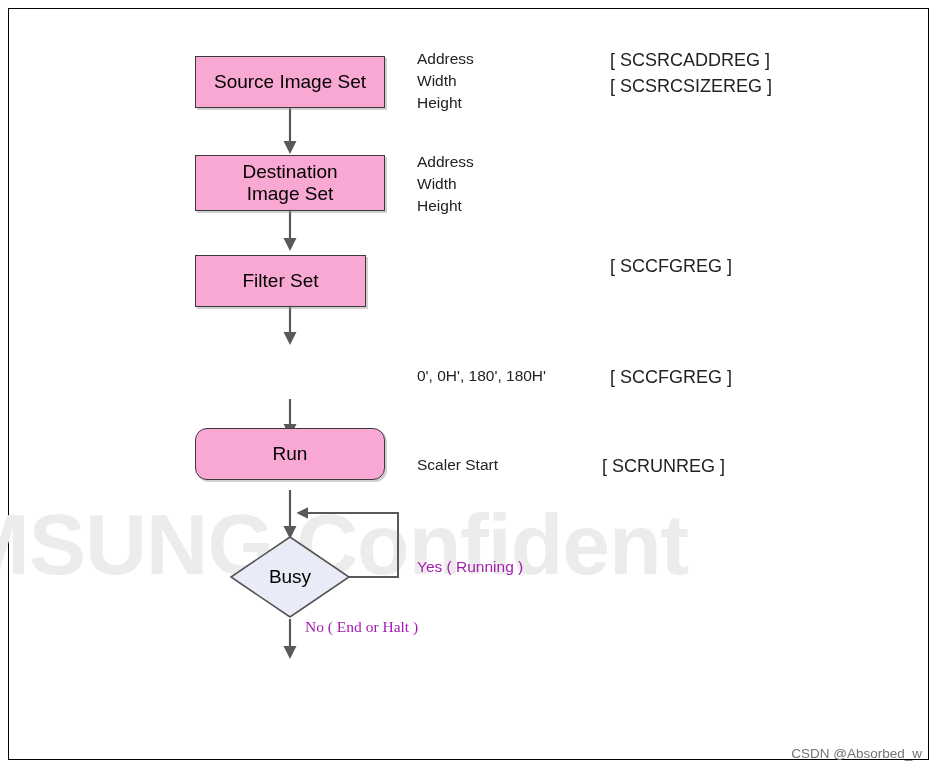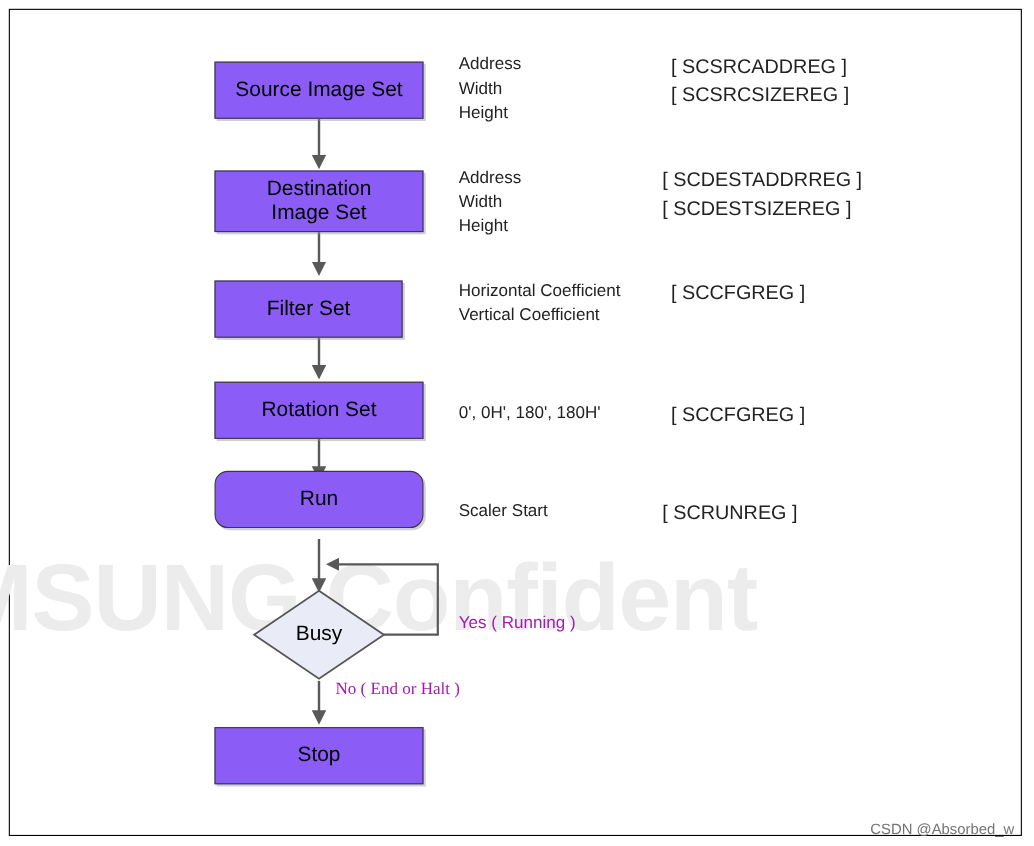--- a/index.html
+++ b/index.html
@@ -70,21 +70,21 @@
   #connector-svg {
     position: absolute;
     left: 0; top: 0;
     width: 940px; height: 769px;
     z-index: 2;
   }
 
   .node-box {
     position: absolute;
     box-sizing: border-box;
-    background: #8b5cf6;
+    background: #f9a8d4;
     border: 1.5px solid #3a3a3a;
     box-shadow: 2px 2px 0 rgba(150,150,150,0.45);
     display: flex;
     align-items: center;
     justify-content: center;
     text-align: center;
     color: #000000;
     font-size: 19px;
     line-height: 1.18;
     z-index: 3;
@@ -184,53 +184,43 @@
     <div class="reg-label" style="left:610px; top:48px;">[ SCSRCADDREG ]
 [ SCSRCSIZEREG ]</div>
 
     <div class="node-box" style="left:195px; top:155px; width:190px; height:56px;justify-content:center;">
       <span style="white-space:pre-line;">Destination
 Image Set</span>
     </div>
     <div class="side-label" style="left:417px; top:151px;">Address
 Width
 Height</div>
-    <div class="reg-label" style="left:602px; top:151px;">[ SCDESTADDRREG ]
-[ SCDESTSIZEREG ]</div>
 
     <div class="node-box" style="left:195px; top:255px; width:171px; height:52px;">
       <span>Filter Set</span>
     </div>
-    <div class="side-label" style="left:417px; top:254px;">Horizontal Coefficient
-Vertical Coefficient</div>
     <div class="reg-label" style="left:610px; top:254px;">[ SCCFGREG ]</div>
 
-    <div class="node-box" style="left:195px; top:347px; width:190px; height:52px;">
-      <span>Rotation Set</span>
-    </div>
     <div class="side-label" style="left:417px; top:365px;">0', 0H', 180', 180H'</div>
     <div class="reg-label" style="left:610px; top:365px;">[ SCCFGREG ]</div>
 
     <div class="node-box" style="left:195px; top:428px; width:190px; height:52px;border-radius:12px;">
       <span>Run</span>
     </div>
     <div class="side-label" style="left:417px; top:454px;">Scaler Start</div>
     <div class="reg-label" style="left:602px; top:454px;">[ SCRUNREG ]</div>
 
     <div class="decision" style="left:228px; top:535px; width:124px; height:84px;">
       <svg width="124" height="84" viewBox="0 0 124 84" xmlns="http://www.w3.org/2000/svg">
         <polygon points="62,2 121,42 62,82 3,42" fill="#e9ecf6" stroke="#555555" stroke-width="1.6"></polygon>
       </svg>
       <div class="decision-label">Busy</div>
     </div>
 
     <div class="branch-label" style="left:417px; top:558px;">Yes ( Running )</div>
     <div class="branch-label" style="left:305px; top:618px;font-family:Liberation Serif, serif;">No ( End or Halt )</div>
 
-    <div class="node-box" style="left:195px; top:661px; width:190px; height:52px;">
-      <span>Stop</span>
-    </div>
 
   </div>
 
   <div id="credit">CSDN @Absorbed_w</div>
 
 </div>
 
 </body></html>

